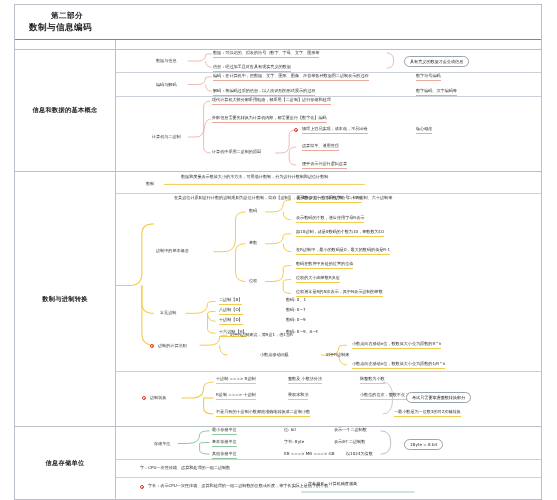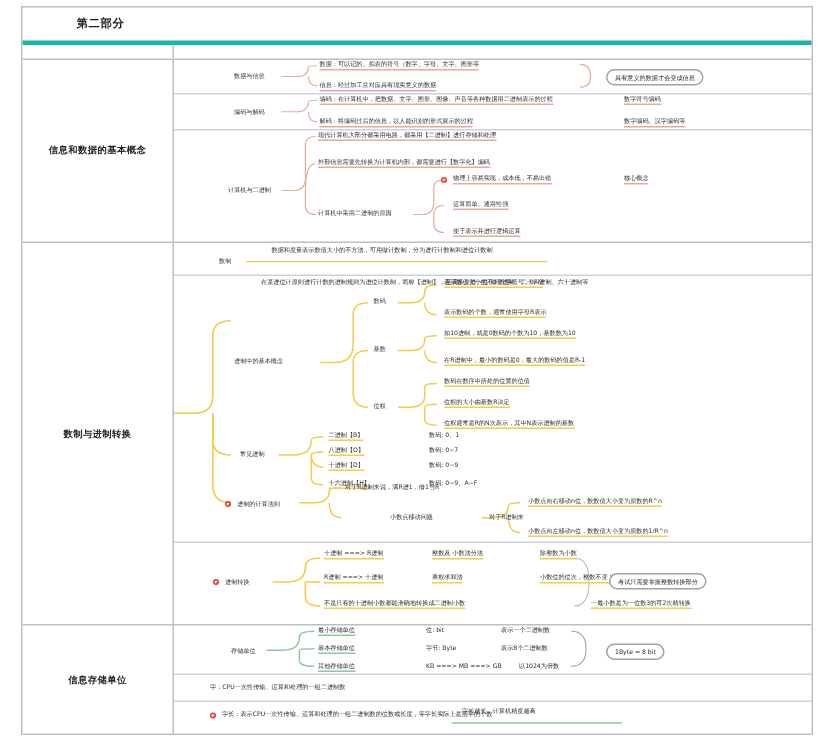--- a/index.html
+++ b/index.html
@@ -12,21 +12,21 @@
     overflow:hidden;
   }
   #page{position:relative;width:557px;height:500px;box-sizing:border-box;}
 
   
   .tbl{position:absolute;left:14px;top:4px;width:528px;border:1px solid #b9c0c9;border-bottom:none;box-sizing:border-box;}
   .trow{display:flex;border-bottom:1px solid #b9c0c9;box-sizing:border-box;position:relative;}
   .cell-l{width:101px;flex:0 0 101px;border-right:1px solid #b9c0c9;box-sizing:border-box;display:flex;align-items:center;justify-content:center;}
   .cell-r{flex:1 1 auto;position:relative;box-sizing:border-box;}
 
-  .title-row{border-bottom:3px solid #14b8a6;padding:5px 0 6px 0;text-align:left;}
+  .title-row{border-bottom:1px solid #14b8a6;padding:5px 0 6px 0;text-align:left;}
   .t1{font-size:7.6px;font-weight:bold;color:#1d1d1d;letter-spacing:.4px;padding-left:36px;line-height:1.45;}
   .t2{font-size:8.6px;font-weight:bold;color:#1d1d1d;letter-spacing:.4px;padding-left:14px;line-height:1.45;}
 
   .blank-row{height:10px;}
   .secname{font-size:6.2px;font-weight:bold;color:#222;letter-spacing:.3px;text-align:center;}
 
   
   .sub{position:relative;border-bottom:1px solid #ccd2da;box-sizing:border-box;}
   .sub:last-child{border-bottom:none;}
   .sub.nb{border-bottom:none;}
@@ -51,20 +51,21 @@
 </style>
 </head>
 <body>
 
 <div id="page">
 
   <div class="tbl">
 
     <div class="title-row">
       <div class="t1">第二部分</div>
+      <div class="t2">数制与信息编码</div>
     </div>
 
     <div class="trow blank-row">
       <div class="cell-l"></div>
       <div class="cell-r"></div>
     </div>
 
     <div class="trow" style="height:122px;">
       <div class="cell-l">
         <span class="secname">信息和数据的基本概念</span>

